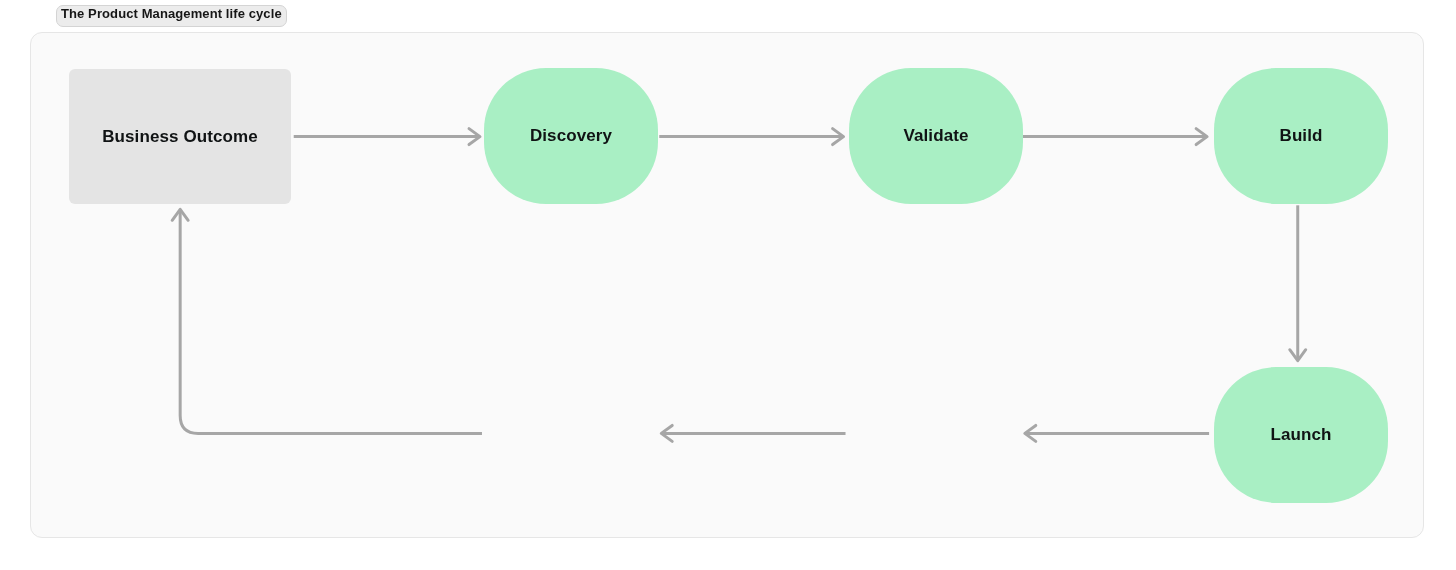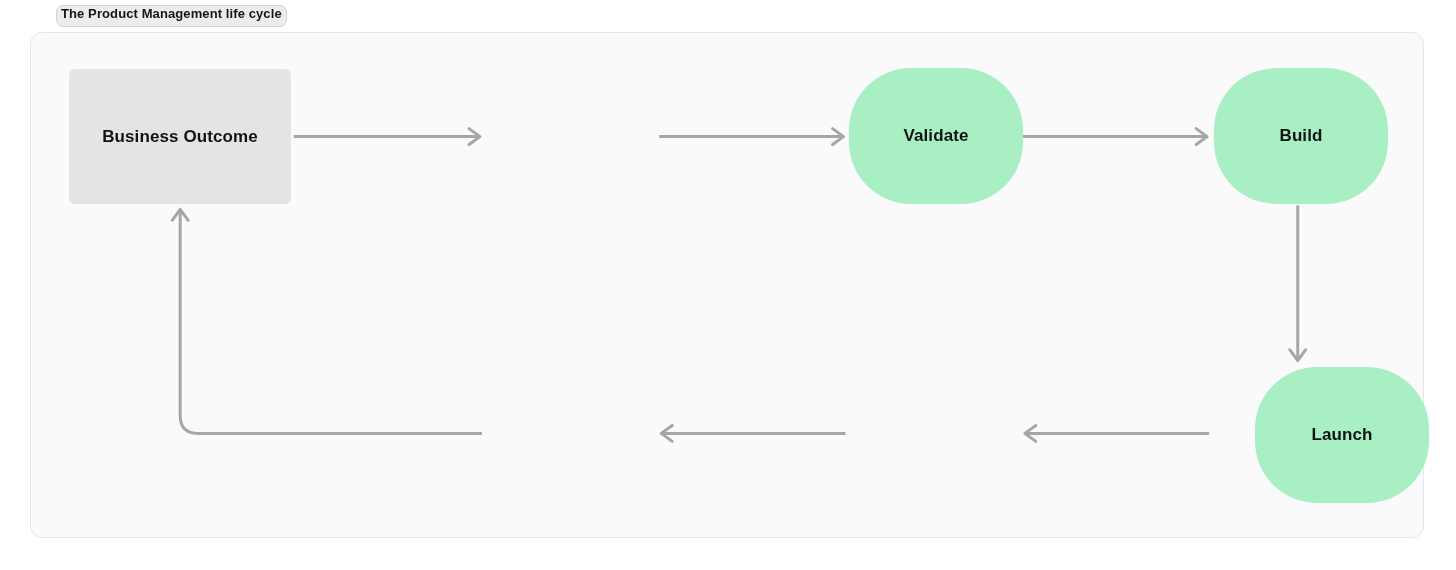--- a/index.html
+++ b/index.html
@@ -72,22 +72,25 @@
       </g>
       <g>
         <path d="M 451 402 L 166 402 Q 148 402 148 384 L 148 179" class="edge-line"></path>
         <path d="M 140 188 L 148 177 L 156 188" class="edge-head"></path>
       </g>
     </svg>
 
 <div class="node rect" style="left: 38px; top: 36px; width: 222px; height: 135px;">
       <span>Business Outcome</span>
     </div>
+    <div class="node squircle" style="left: 453px; top: 35px; width: 174px; height: 136px;">
+      <span>Discovery</span>
+    </div>
     <div class="node squircle" style="left: 1183px; top: 35px; width: 174px; height: 136px;">
       <span>Build</span>
     </div>
     <div class="node squircle" style="left: 818px; top: 35px; width: 174px; height: 136px;">
       <span>Validate</span>
     </div>
-    <div class="node squircle" style="left: 1224px; top: 334px; width: 174px; height: 136px; justify-content: center;">
+    <div class="node squircle" style="left: 1183px; top: 334px; width: 174px; height: 136px; justify-content: center;">
       <span>Launch</span>
     </div>
   </div>
 
 </body></html>

